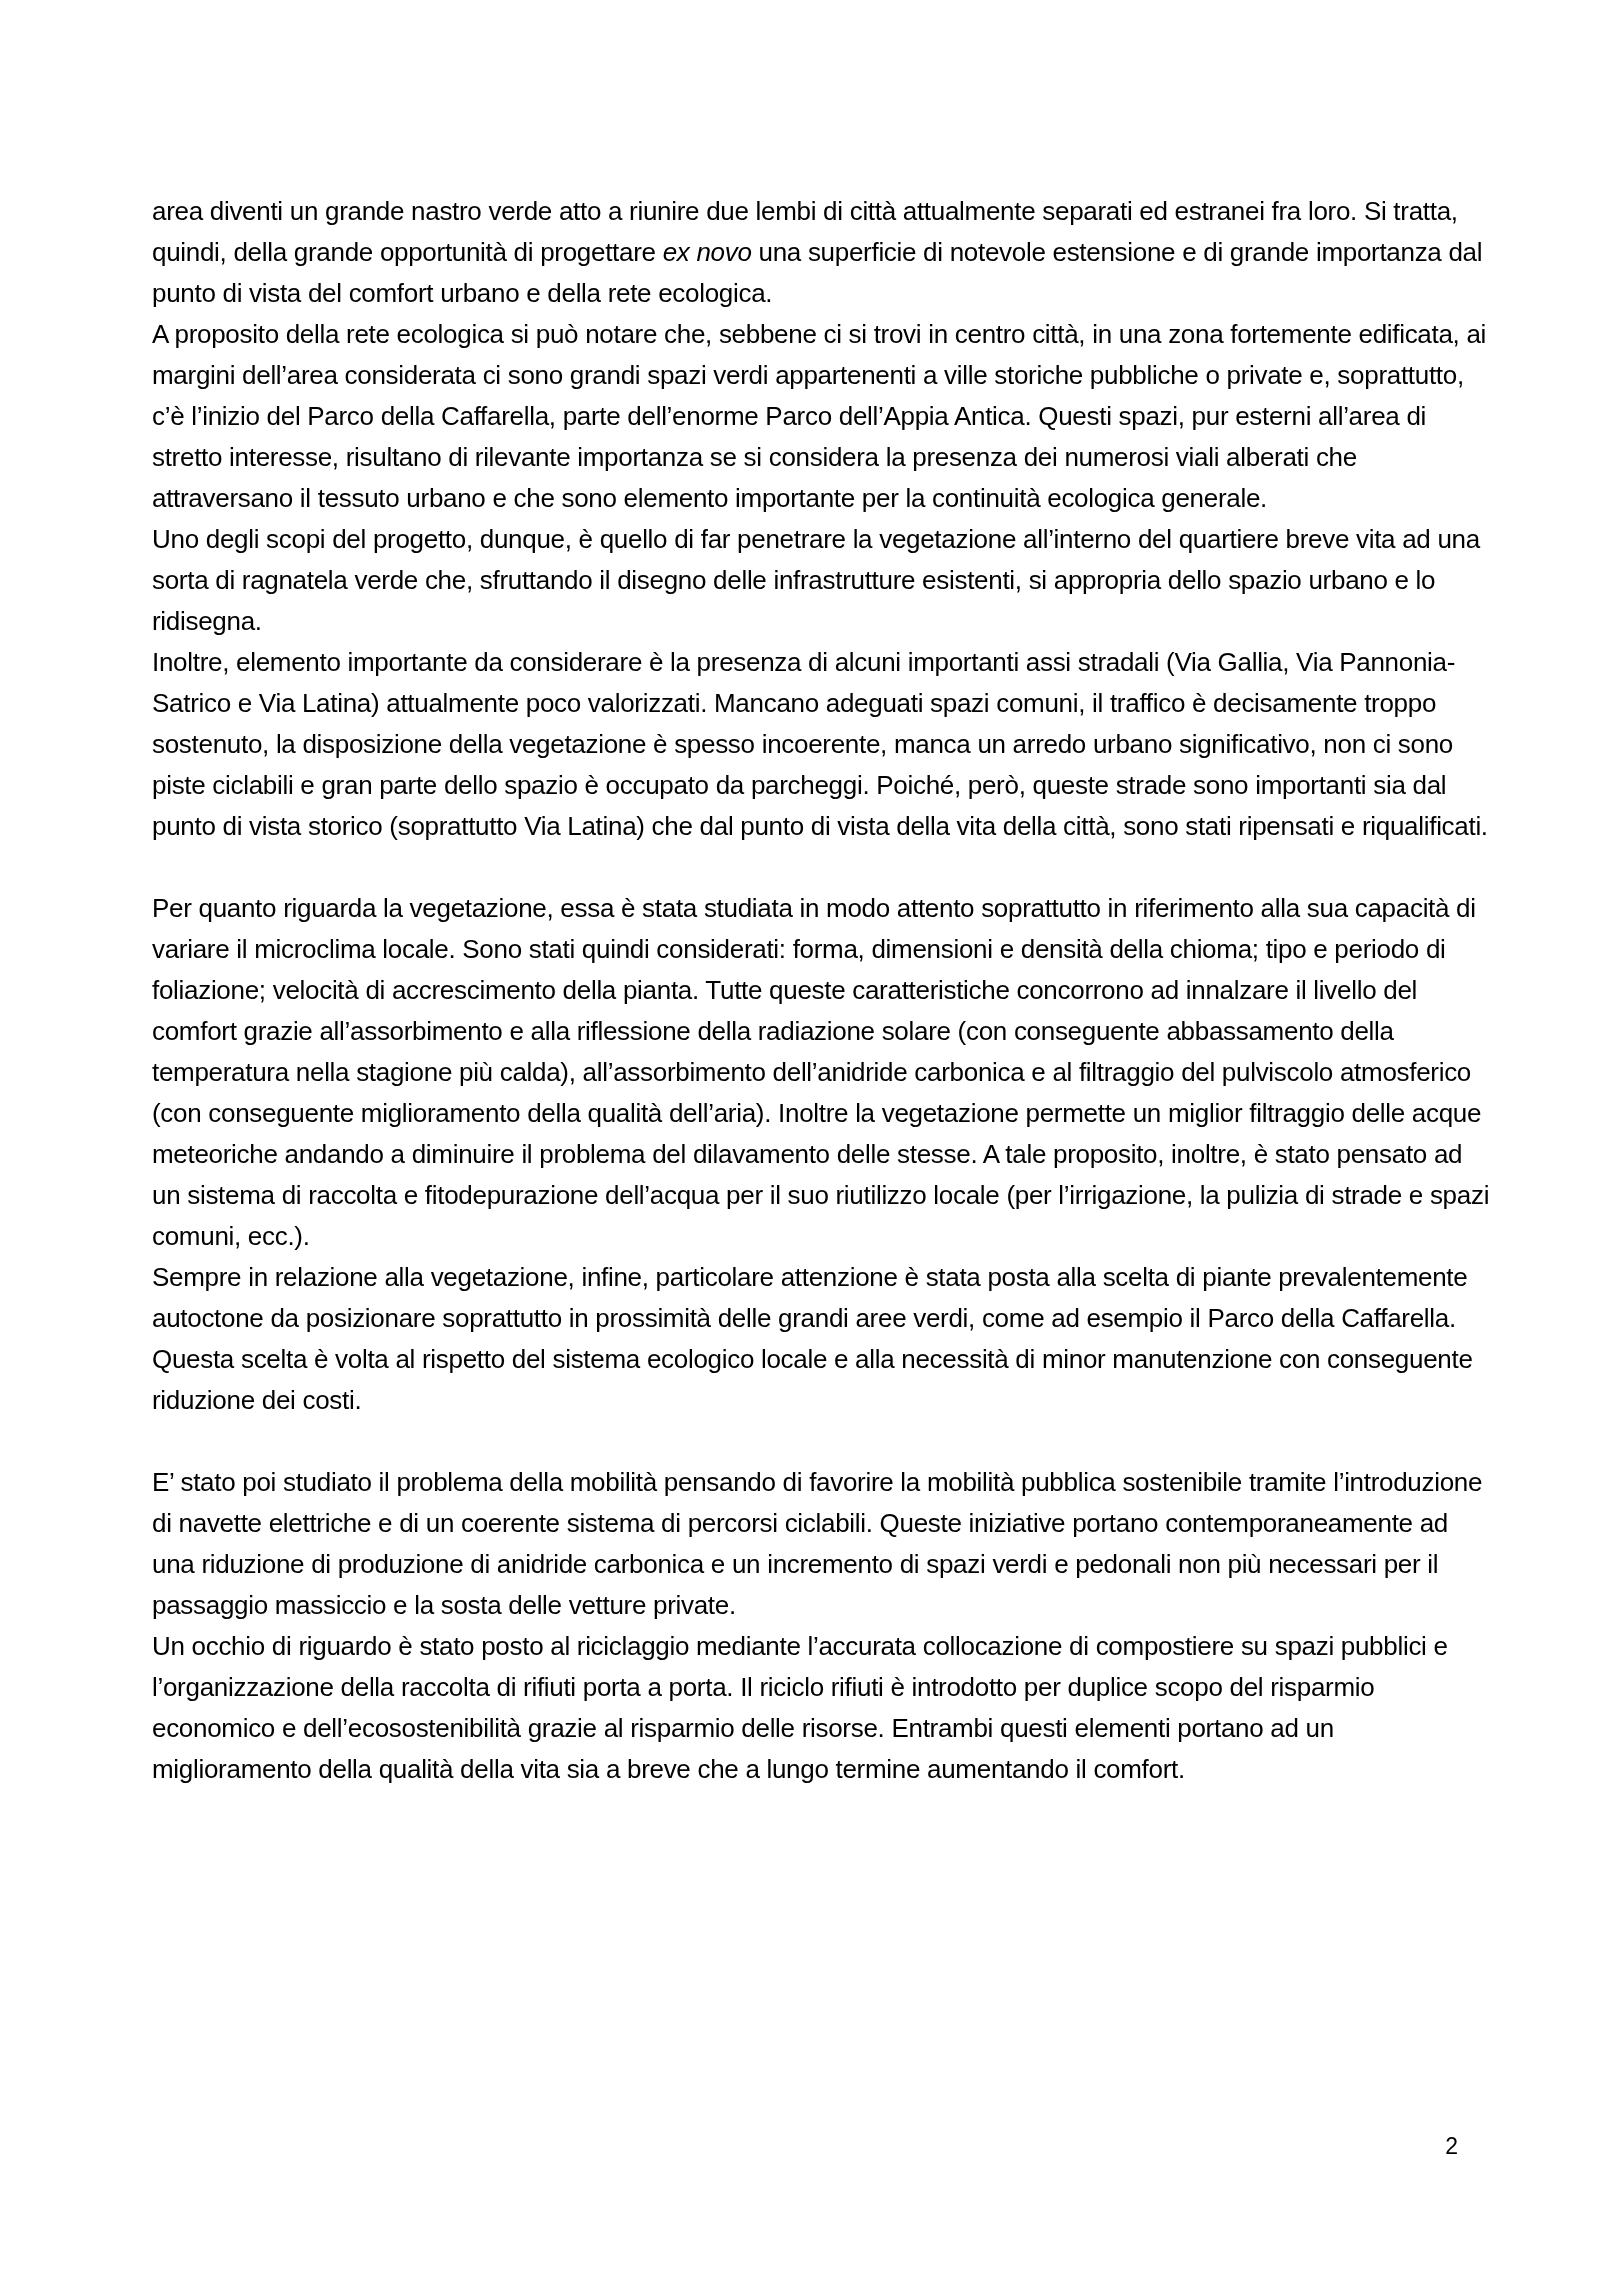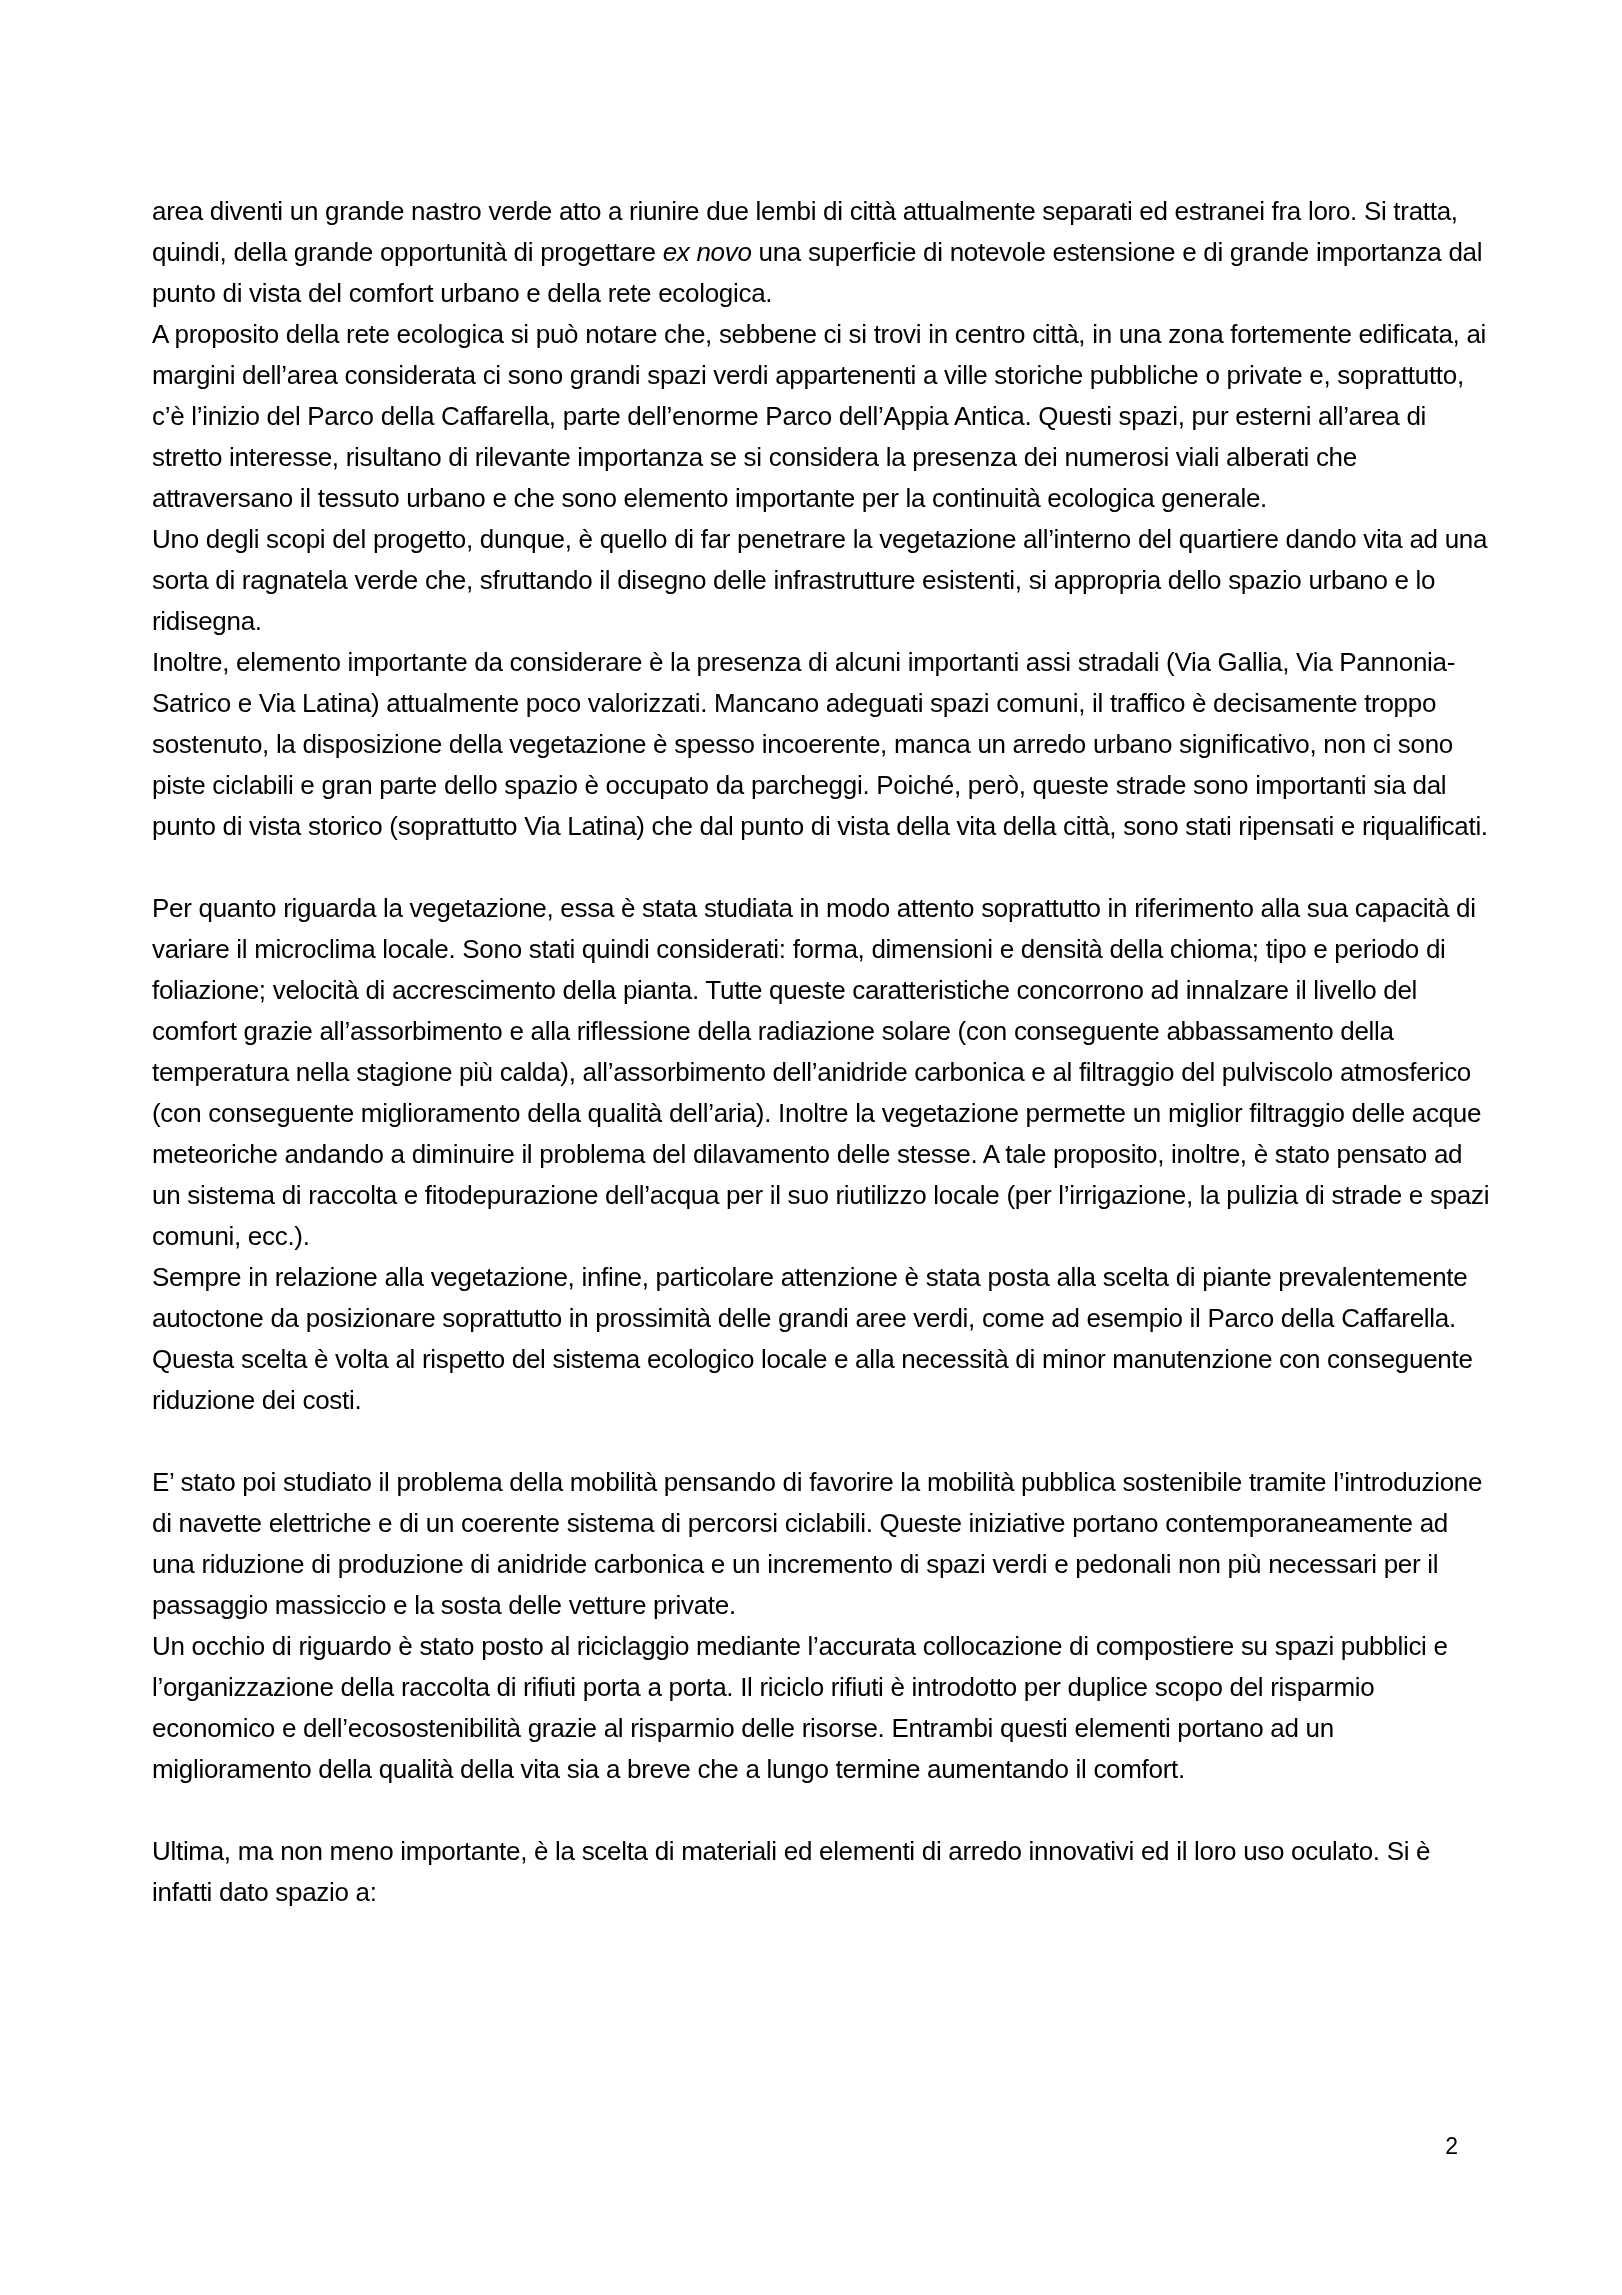--- a/index.html
+++ b/index.html
@@ -48,38 +48,37 @@
 </head>
 <body>
 
 <div class="page">
   <div class="content">
 
     <p><span>area diventi un grande nastro verde atto a riunire due lembi di città attualmente separati ed estranei fra loro. Si tratta, quindi, della grande opportunità di progettare </span><em class="italic-phrase">ex novo</em><span> una superficie di notevole estensione e di grande importanza dal punto di vista del comfort urbano e della rete ecologica.</span></p>
 
     <p>A proposito della rete ecologica si può notare che, sebbene ci si trovi in centro città, in una zona fortemente edificata, ai margini dell’area considerata ci sono grandi spazi verdi appartenenti a ville storiche pubbliche o private e, soprattutto, c’è l’inizio del Parco della Caffarella, parte dell’enorme Parco dell’Appia Antica. Questi spazi, pur esterni all’area di stretto interesse, risultano di rilevante importanza se si considera la presenza dei numerosi viali alberati che attraversano il tessuto urbano e che sono elemento importante per la continuità ecologica generale.</p>
 
-    <p>Uno degli scopi del progetto, dunque, è quello di far penetrare la vegetazione all’interno del quartiere dando vita ad una sorta di ragnatela verde che, sfruttando il disegno delle infrastrutture esistenti, si appropria dello spazio urbano e lo ridisegna.</p>
+    <p>Uno degli scopi del progetto, dunque, è quello di far penetrare la vegetazione all’interno del quartiere breve vita ad una sorta di ragnatela verde che, sfruttando il disegno delle infrastrutture esistenti, si appropria dello spazio urbano e lo ridisegna.</p>
 
     <p>Inoltre, elemento importante da considerare è la presenza di alcuni importanti assi stradali (Via Gallia, Via Pannonia-Satrico e Via Latina) attualmente poco valorizzati. Mancano adeguati spazi comuni, il traffico è decisamente troppo sostenuto, la disposizione della vegetazione è spesso incoerente, manca un arredo urbano significativo, non ci sono piste ciclabili e gran parte dello spazio è occupato da parcheggi. Poiché, però, queste strade sono importanti sia dal punto di vista storico (soprattutto Via Latina) che dal punto di vista della vita della città, sono stati ripensati e riqualificati.</p>
 
     <div class="blank-line"></div>
 
 
     <p>Per quanto riguarda la vegetazione, essa è stata studiata in modo attento soprattutto in riferimento alla sua capacità di variare il microclima locale. Sono stati quindi considerati: forma, dimensioni e densità della chioma; tipo e periodo di foliazione; velocità di accrescimento della pianta. Tutte queste caratteristiche concorrono ad innalzare il livello del comfort grazie all’assorbimento e alla riflessione della radiazione solare (con conseguente abbassamento della temperatura nella stagione più calda), all’assorbimento dell’anidride carbonica e al filtraggio del pulviscolo atmosferico (con conseguente miglioramento della qualità dell’aria). Inoltre la vegetazione permette un miglior filtraggio delle acque meteoriche andando a diminuire il problema del dilavamento delle stesse. A tale proposito, inoltre, è stato pensato ad un sistema di raccolta e fitodepurazione dell’acqua per il suo riutilizzo locale (per l’irrigazione, la pulizia di strade e spazi comuni, ecc.).</p>
 
     <p>Sempre in relazione alla vegetazione, infine, particolare attenzione è stata posta alla scelta di piante prevalentemente autoctone da posizionare soprattutto in prossimità delle grandi aree verdi, come ad esempio il Parco della Caffarella. Questa scelta è volta al rispetto del sistema ecologico locale e alla necessità di minor manutenzione con conseguente riduzione dei costi.</p>
 
     <div class="blank-line"></div>
 
     <p>E’ stato poi studiato il problema della mobilità pensando di favorire la mobilità pubblica sostenibile tramite l’introduzione di navette elettriche e di un coerente sistema di percorsi ciclabili. Queste iniziative portano contemporaneamente ad una riduzione di produzione di anidride carbonica e un incremento di spazi verdi e pedonali non più necessari per il passaggio massiccio e la sosta delle vetture private.</p>
 
     <p>Un occhio di riguardo è stato posto al riciclaggio mediante l’accurata collocazione di compostiere su spazi pubblici e l’organizzazione della raccolta di rifiuti porta a porta. Il riciclo rifiuti è introdotto per duplice scopo del risparmio economico e dell’ecosostenibilità grazie al risparmio delle risorse. Entrambi questi elementi portano ad un miglioramento della qualità della vita sia a breve che a lungo termine aumentando il comfort.</p>
 
     <div class="blank-line"></div>
 
-    <p>Ultima, ma non meno importante, è la scelta di materiali ed elementi di arredo innovativi ed il loro uso oculato. Si è infatti dato spazio a:</p>
 
   </div>
 
   <div class="footer-page-number">2</div>
 </div>
 
 
 </body></html>

